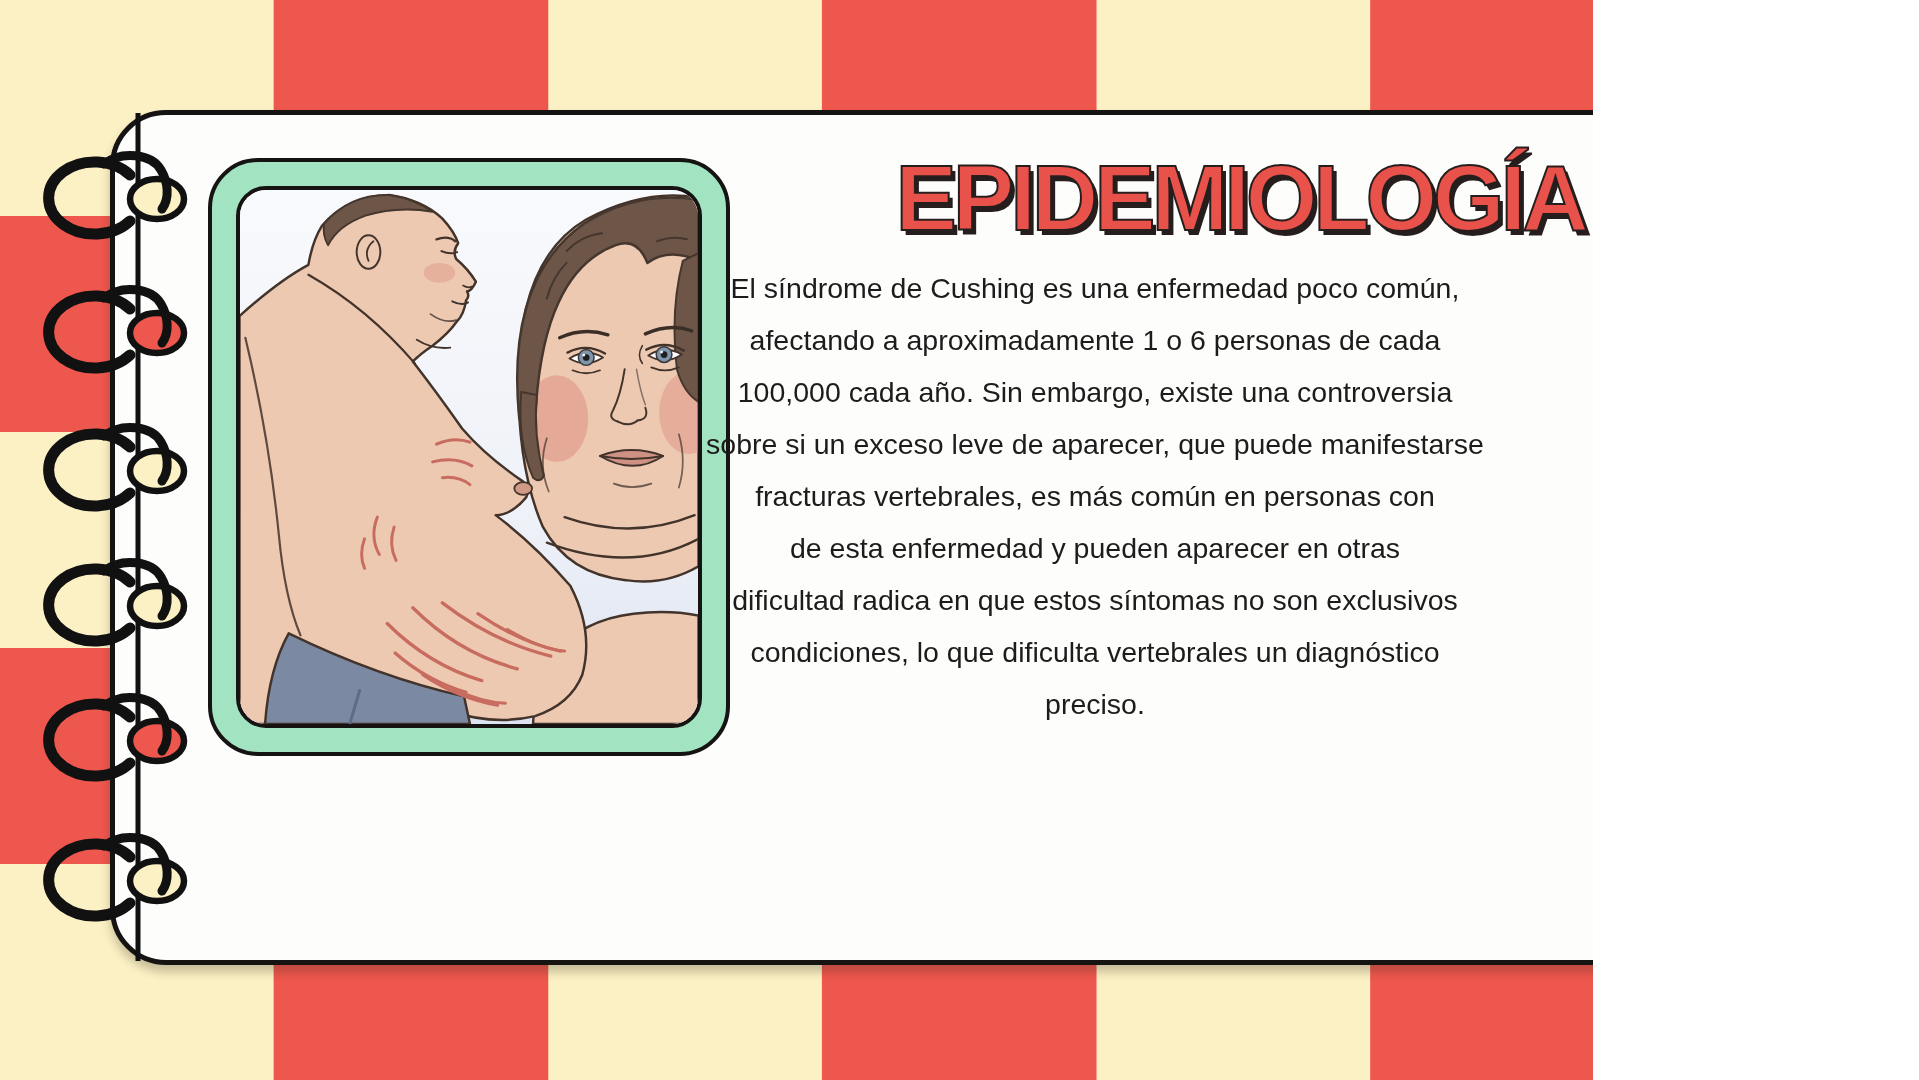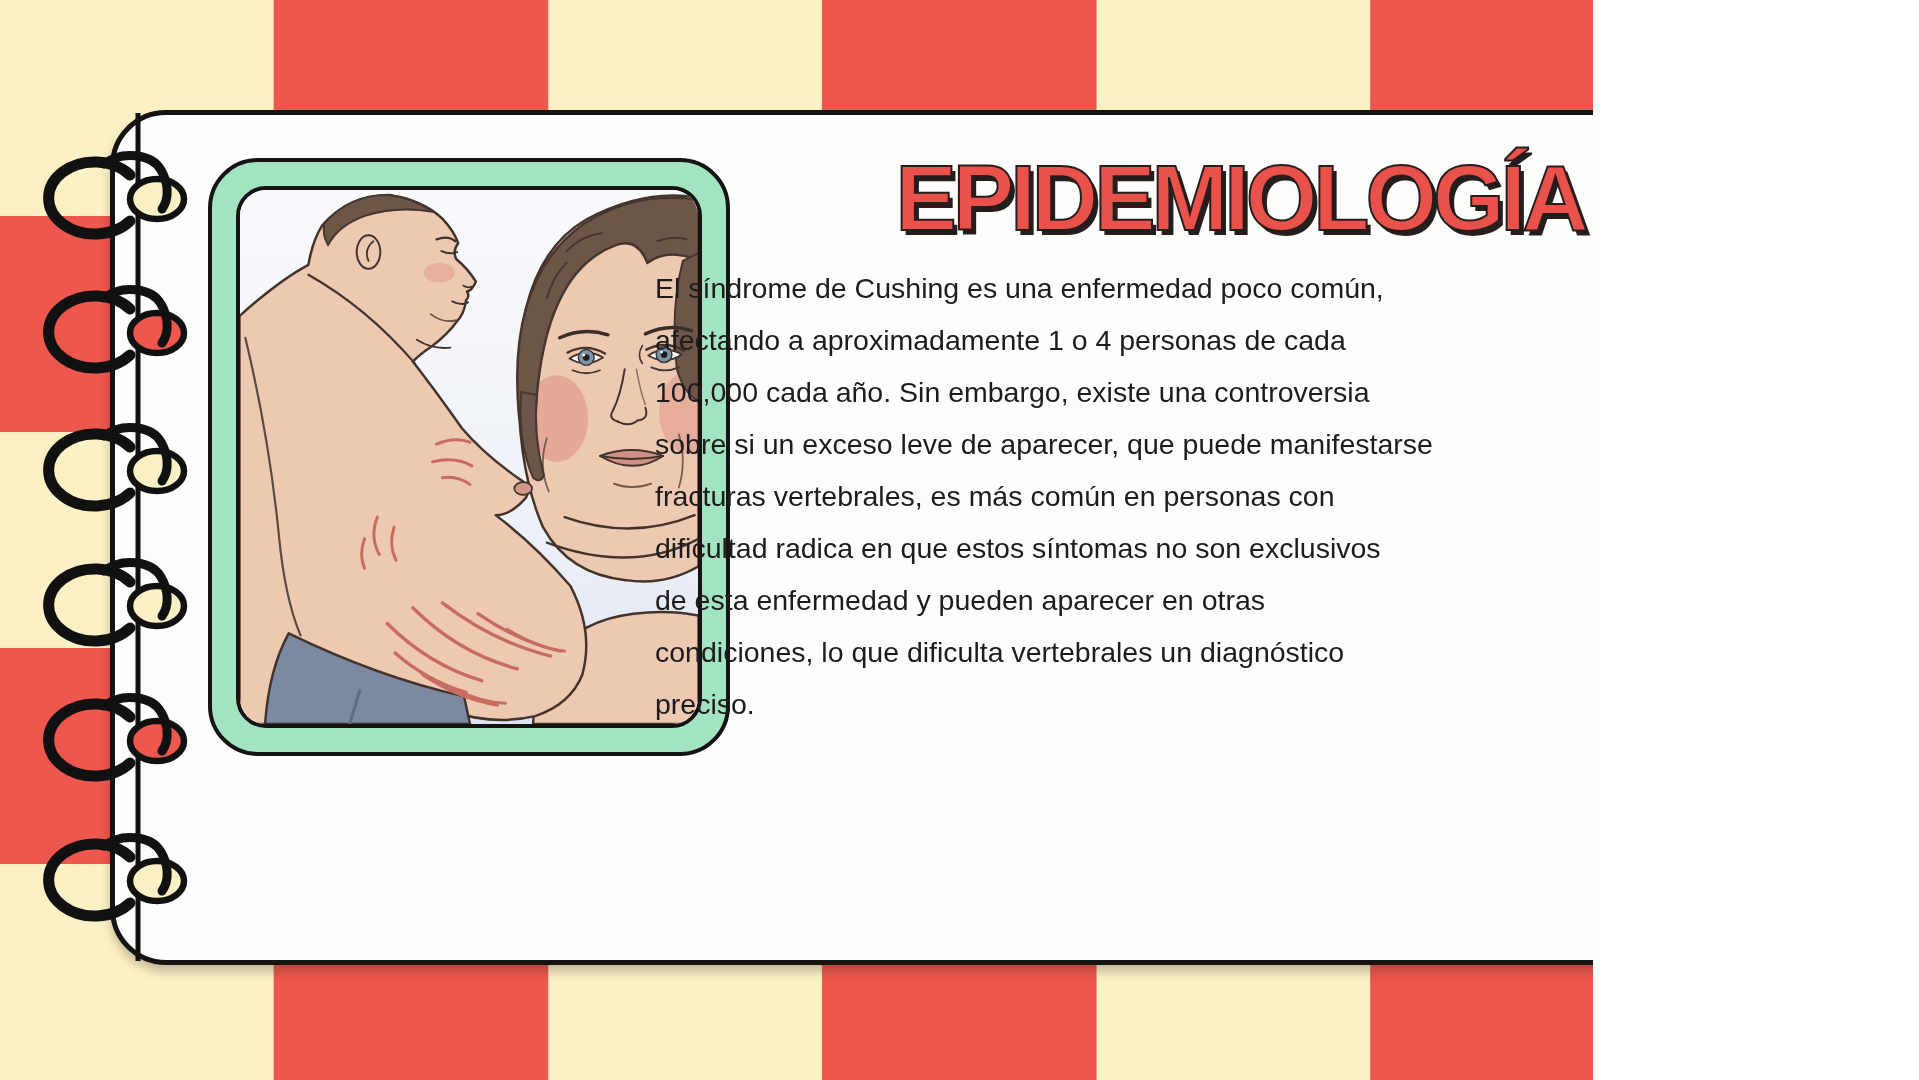--- a/index.html
+++ b/index.html
@@ -29,21 +29,21 @@
     text-align:center;font-size:92px;line-height:96px;font-weight:900;
     letter-spacing:-4px;color:#e8524a;
     -webkit-text-stroke:2px #261d1d;
     text-shadow:4px 5px 0 #261d1d;
     white-space:nowrap;
   }
   .body-text{
     position:absolute;left:655px;top:262px;width:880px;
     color:#1d1b1b;font-size:28.5px;line-height:52px;font-weight:500;
   }
-  .body-text .line{white-space:nowrap;}
+  .body-text .line{white-space:nowrap;text-align:center;}
   .rings{position:absolute;left:0;top:0;pointer-events:none;}
 </style>
 </head>
 <body>
 
 <div class="stage">
 
   <div class="card"></div>
 
   <div class="mint-frame"></div>
@@ -154,26 +154,26 @@
         <path d="M186,492 q36,24 76,31" fill="none" stroke="#c76c5f" stroke-width="3.2"></path>
         <path d="M216,506 q30,14 54,15" fill="none" stroke="#c76c5f" stroke-width="3"></path>
       </g>
     </svg>
   </div>
 
   <div class="title">EPIDEMIOLOGÍA</div>
 
   <div class="body-text">
     <div class="line">El síndrome de Cushing es una enfermedad poco común,</div>
-    <div class="line">afectando a aproximadamente 1 o 4 personas de cada</div>
+    <div class="line">afectando a aproximadamente 1 o 6 personas de cada</div>
     <div class="line">100,000 cada año. Sin embargo, existe una controversia</div>
     <div class="line">sobre si un exceso leve de aparecer, que puede manifestarse</div>
     <div class="line">fracturas vertebrales, es más común en personas con</div>
+    <div class="line">de esta enfermedad y pueden aparecer en otras</div>
     <div class="line">dificultad radica en que estos síntomas no son exclusivos</div>
-    <div class="line">de esta enfermedad y pueden aparecer en otras</div>
     <div class="line">condiciones, lo que dificulta vertebrales un diagnóstico</div>
     <div class="line">preciso.</div>
   </div>
 
   <svg class="rings" width="240" height="1080" viewBox="0 0 240 1080">
     <path d="M138,113 L138,961" fill="none" stroke="#111111" stroke-width="5"></path>
 
     <g transform="translate(0,198)">
       <path d="M130,-23 A46,36 0 1 0 130,23" fill="none" stroke="#111111" stroke-width="11" stroke-linecap="round"></path>
       <ellipse cx="157" cy="1" rx="27" ry="20" stroke="#111111" stroke-width="6.5" fill="#fcf1c4"></ellipse>

